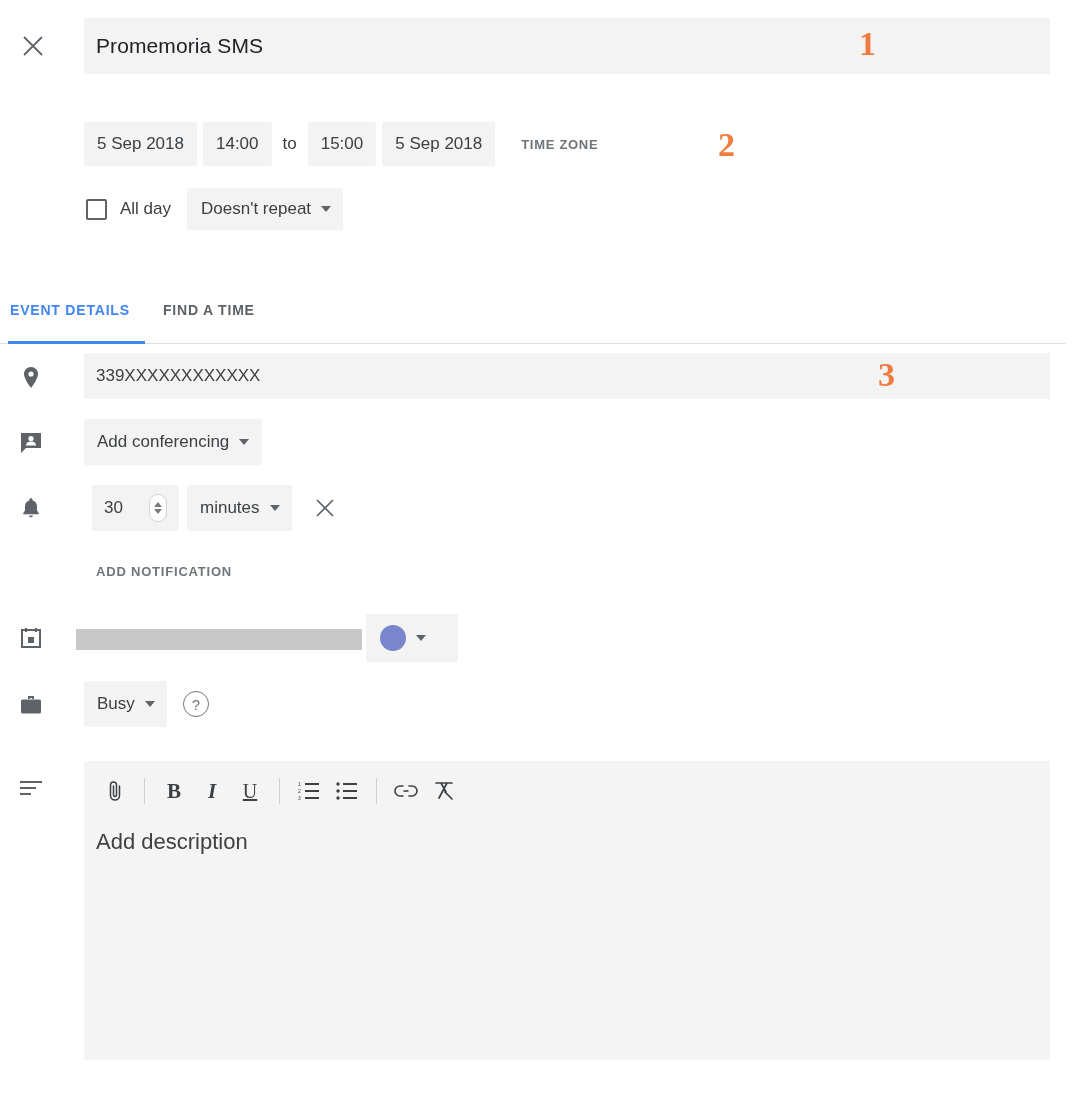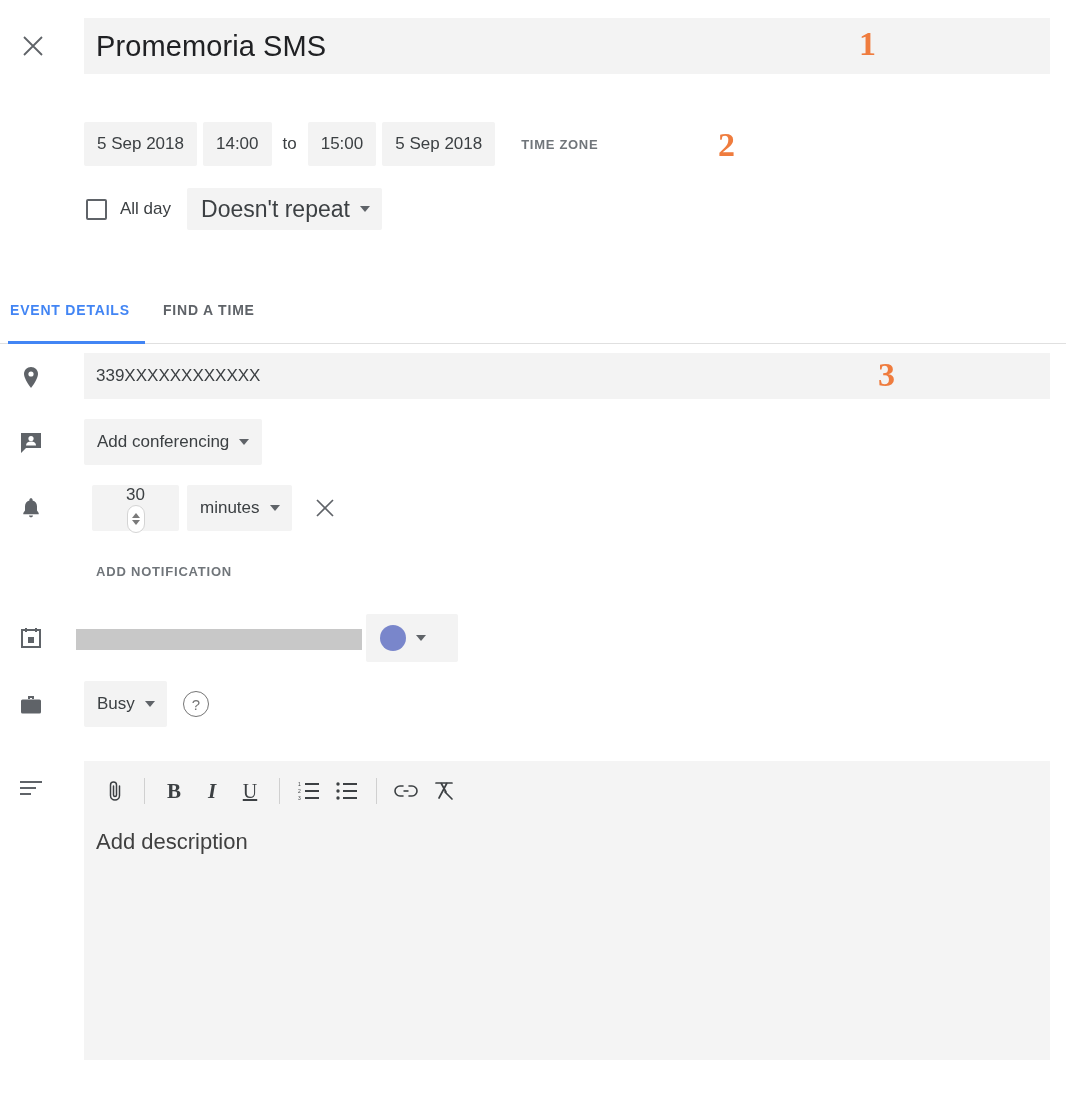--- a/index.html
+++ b/index.html
@@ -57,21 +57,21 @@
 
   .title-field {
     position: absolute;
     left: 84px; top: 18px;
     width: 966px; height: 56px;
     background: #f3f3f3;
     display: flex;
     align-items: center;
     padding: 0 12px;
     box-sizing: border-box;
-    font-size: 29px;
+    font-size: 21px;
     color: #202124;
     letter-spacing: 0.1px;
   }
 
   
   .dt-row {
     position: absolute;
     left: 84px; top: 122px;
     height: 44px;
     display: flex;
@@ -117,21 +117,21 @@
   }
   .allday-label {
     font-size: 17px;
     margin-left: 13px;
     margin-right: 16px;
     color: #3c4043;
   }
   .repeat-chip {
     height: 42px;
     padding: 0 12px 0 14px;
-    font-size: 23px;
+    font-size: 17px;
     cursor: pointer;
   }
 
   
   .tabs {
     position: absolute;
     left: 0; top: 300px;
     width: 1080px;
     height: 44px;
   }
@@ -210,21 +210,20 @@
     cursor: pointer;
   }
   .notif-num {
     height: 46px;
     width: 87px;
     margin-left: 8px;
     padding: 0 12px;
     font-size: 17px;
     justify-content: space-between;
     cursor: text;
-    flex-direction: column;
   }
   .spinner {
     width: 16px; height: 26px;
     border: 1px solid #d4d4d4;
     border-radius: 9px;
     background: #fff;
     display: flex;
     flex-direction: column;
     align-items: center;
     justify-content: center;

